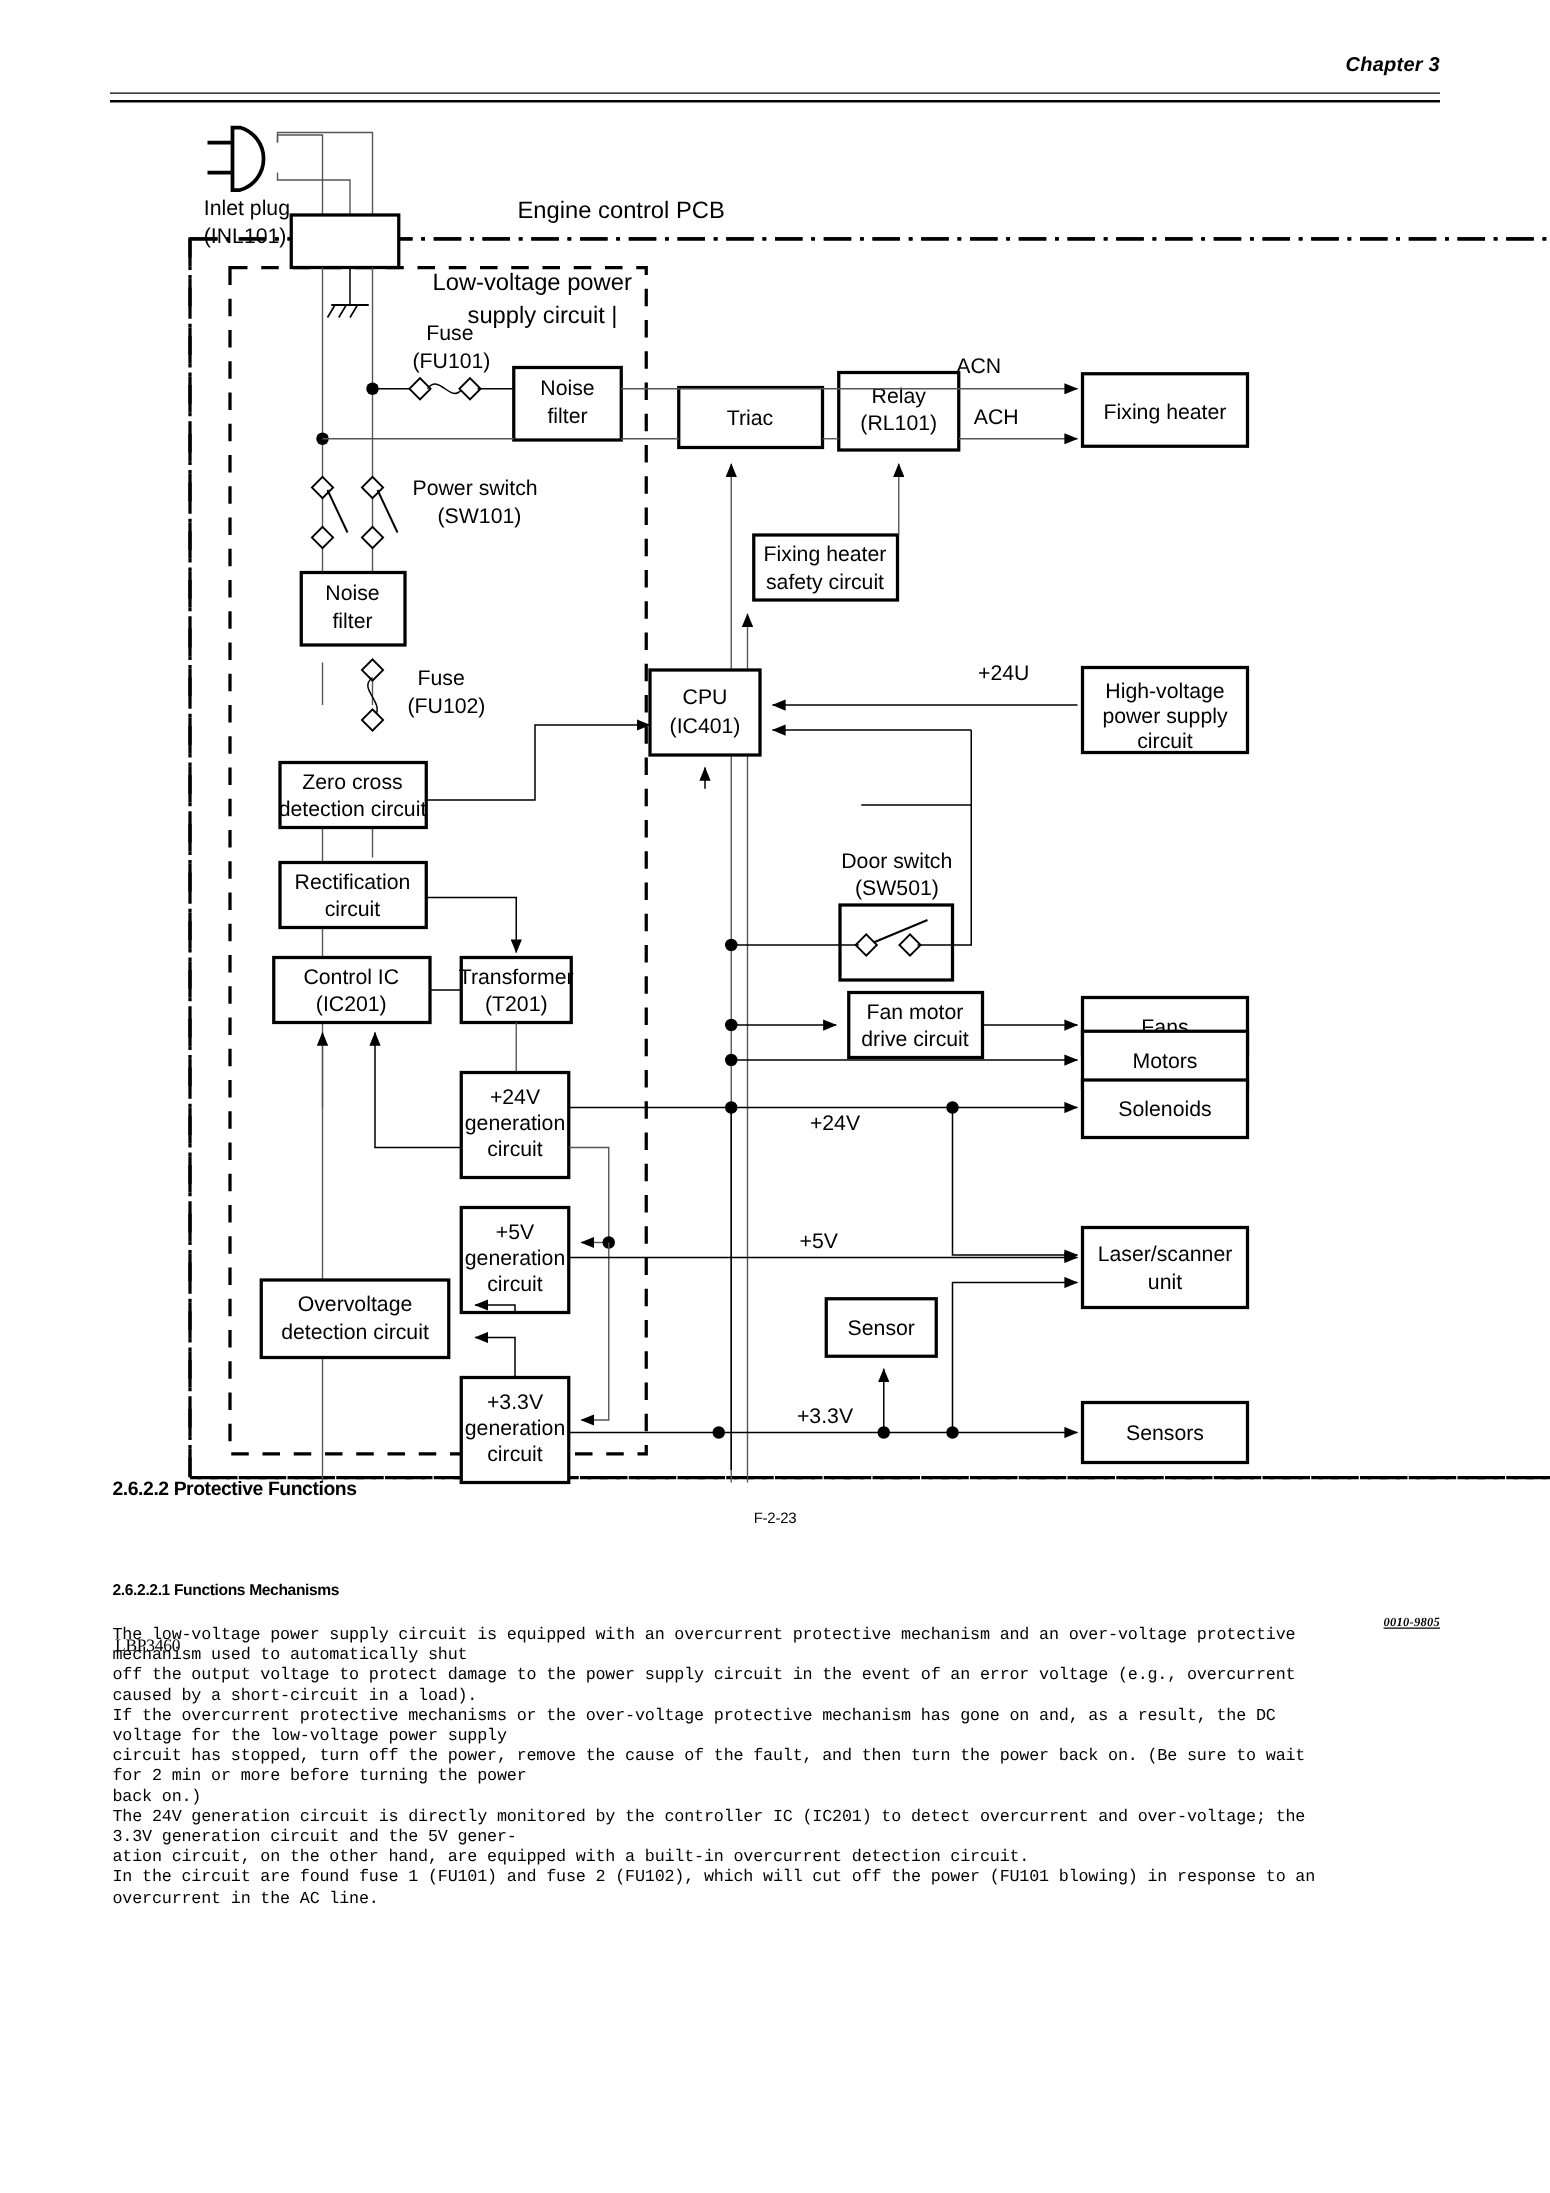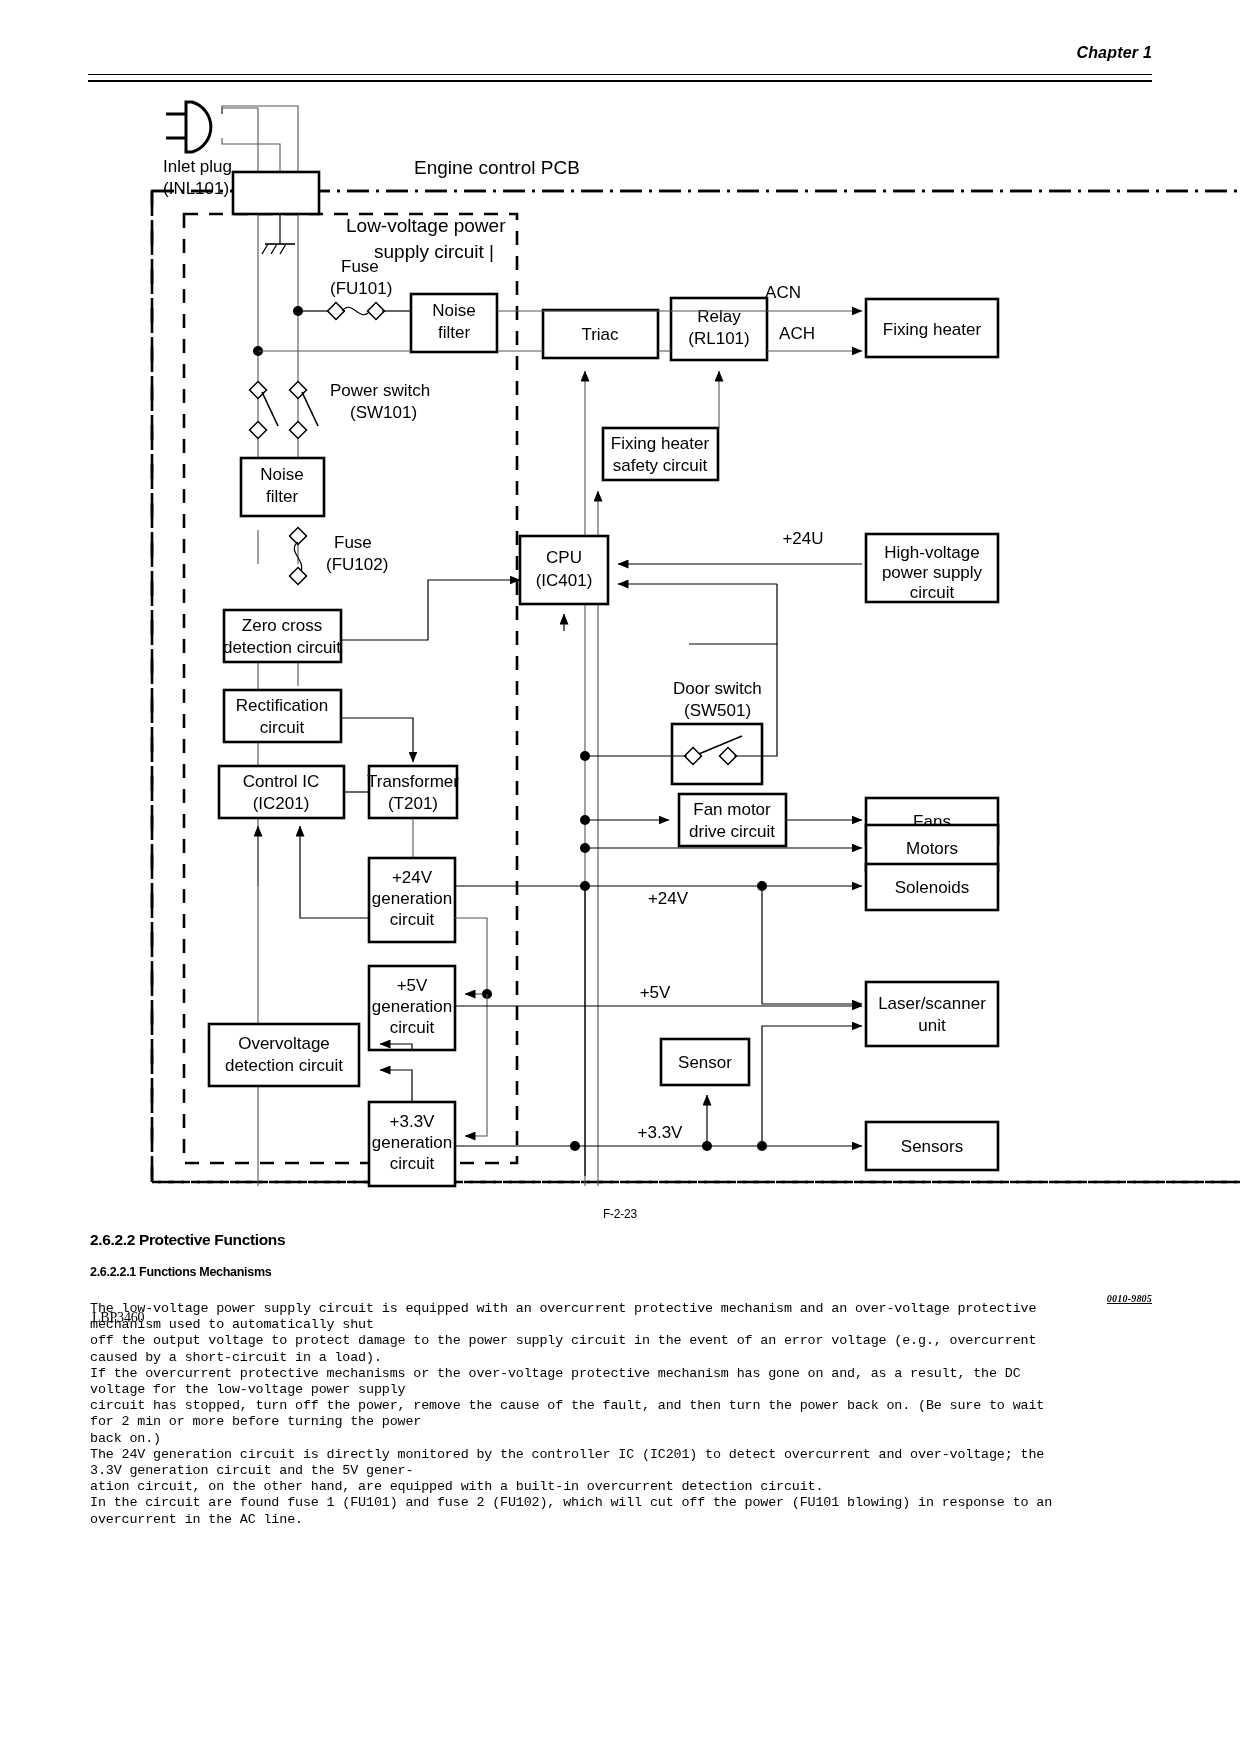--- a/index.html
+++ b/index.html
@@ -120,21 +120,21 @@
   .wire { stroke: #000; stroke-width: 1.2; fill: none; }
   .wire-thin { stroke: #555; stroke-width: 1.1; fill: none; }
   .dashdot-outer { stroke: #000; stroke-width: 2.6; fill: none; stroke-dasharray: 22 7 3 7; }
   .sw-line { stroke:#000; stroke-width:1.6; fill:none; }
   .diamond { fill:#fff; stroke:#000; stroke-width:1.5; }
   .dot { fill:#000; }
 </style>
 </head>
 <body>
 
-<div id="chapter-label">Chapter 1</div>
+<div id="chapter-label">Chapter 3</div>
 <div id="header-rule"></div>
 
 <div id="diagram">
 <svg width="1240" height="1135" viewBox="0 0 1240 1135" xmlns="http://www.w3.org/2000/svg">
   <defs>
     <marker id="arr" markerWidth="11" markerHeight="9" refX="10.5" refY="4.5" orient="auto" markerUnits="userSpaceOnUse">
       <path d="M0,0 L11,4.5 L0,9 z" fill="#000"></path>
     </marker>
   </defs>
 
@@ -380,21 +380,21 @@
   <text x="374" y="172" font-size="19">supply circuit |</text>
 
   <text class="note-label" x="163" y="86">Inlet plug</text>
   <text class="note-label" x="163" y="108">(INL101)</text>
 
 </svg>
 </div>
 
 <div id="figure-caption">F-2-23</div>
 
-<div class="heading-2" style="top:1231px">2.6.2.2 Protective Functions</div>
+<div class="heading-2" style="top:1183px">2.6.2.2 Protective Functions</div>
 <div class="heading-3" style="top:1265px">2.6.2.2.1 Functions Mechanisms</div>
 
 <div id="doc-code">0010-9805</div>
 <div id="model-name">LBP3460</div>
 
 <div id="body-text">The low-voltage power supply circuit is equipped with an overcurrent protective mechanism and an over-voltage protective mechanism used to automatically shut
 off the output voltage to protect damage to the power supply circuit in the event of an error voltage (e.g., overcurrent caused by a short-circuit in a load).
 If the overcurrent protective mechanisms or the over-voltage protective mechanism has gone on and, as a result, the DC voltage for the low-voltage power supply
 circuit has stopped, turn off the power, remove the cause of the fault, and then turn the power back on. (Be sure to wait for 2 min or more before turning the power
 back on.)

